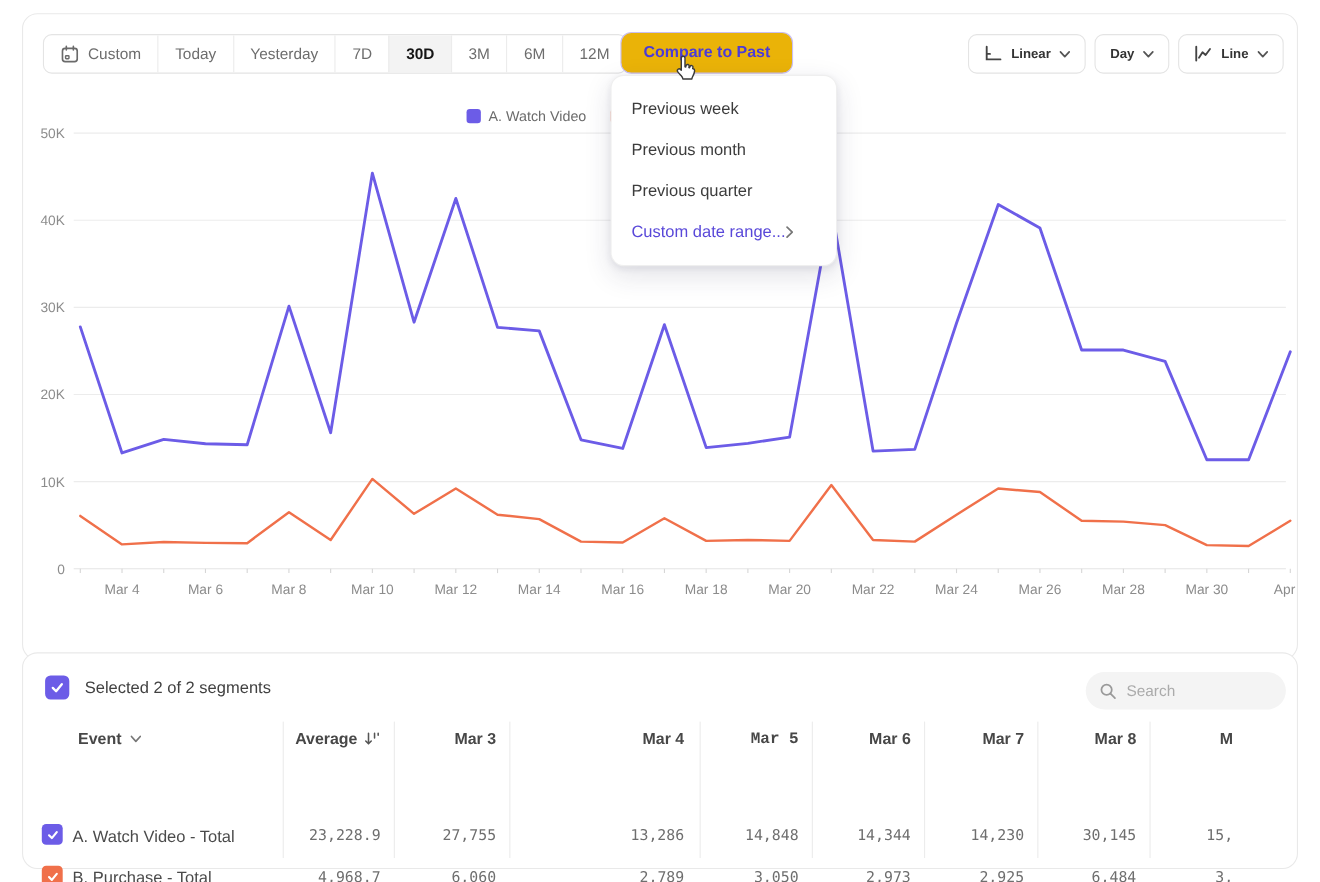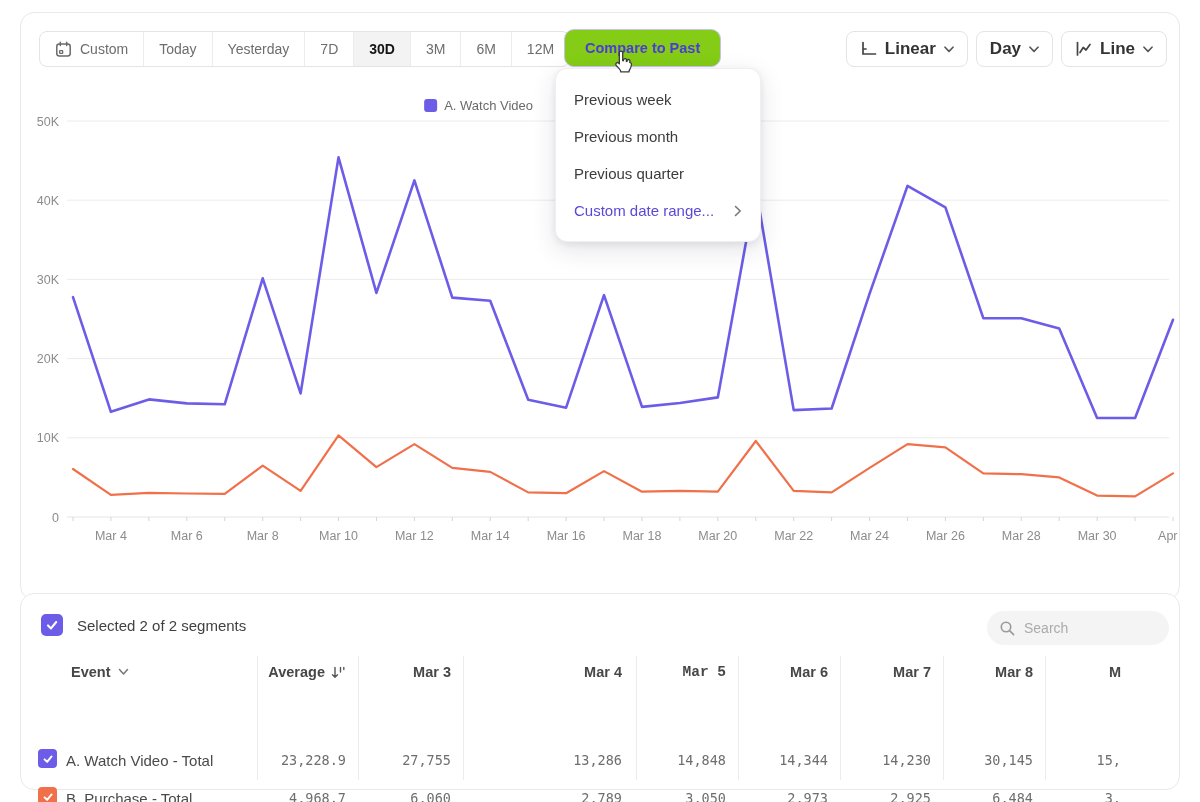--- a/index.html
+++ b/index.html
@@ -9,35 +9,35 @@
   .card { position:absolute; left:20px; width:1160px; background:#fff; border:1px solid #e9e9e9; border-radius:14px; }
   .chart-card { top:12px; height:588px; }
   .table-card { top:593px; height:197px; }
 
   
   .toolbar { position:absolute; top:0; left:0; right:0; height:72px; z-index:5; }
   .seg-control { position:absolute; left:18px; top:18px; display:flex; height:36px; border:1px solid #e4e4e4; border-radius:8px; overflow:hidden; background:#fff; }
   .seg { display:flex; align-items:center; gap:8px; padding:0 15px; font-size:14px; color:#6d6d6d; border-left:1px solid #ececec; cursor:pointer; white-space:nowrap; }
   .seg:first-child { border-left:none; }
   .seg.selected { background:#f3f3f3; color:#151515; font-weight:600; }
-  .compare-btn { position:absolute; left:543px; top:16px; height:38px; padding:0 20px; background:#84cc16; border:1px solid #c9bff2; border-radius:10px; color:#4b3bd8; font-size:14.5px; font-weight:600; display:flex; align-items:center; cursor:pointer; font-family:inherit; }
+  .compare-btn { position:absolute; left:543px; top:16px; height:38px; padding:0 20px; background:#eab308; border:1px solid #c9bff2; border-radius:10px; color:#4b3bd8; font-size:14.5px; font-weight:600; display:flex; align-items:center; cursor:pointer; font-family:inherit; }
   .right-group { position:absolute; right:12px; top:18px; display:flex; gap:8px; }
-  .tool-btn { display:flex; align-items:center; gap:8px; height:36px; padding:3px 13px; border:1px solid #e4e4e4; border-radius:8px; background:#fff; font-size:17px; font-weight:600; color:#333; cursor:pointer; font-family:inherit; }
+  .tool-btn { display:flex; align-items:center; gap:8px; height:36px; padding:3px 13px; border:1px solid #e4e4e4; border-radius:8px; background:#fff; font-size:12px; font-weight:600; color:#333; cursor:pointer; font-family:inherit; }
   .tool-btn svg.glyph { flex:0 0 auto; }
 
   
   .chart-svg { position:absolute; left:0; top:0; z-index:1; pointer-events:none; }
   .legend { position:absolute; top:85px; left:50%; margin-left:-65px; transform:translateX(-50%); display:flex; gap:22px; z-index:2; align-items:center; }
   .legend-item { display:flex; align-items:center; gap:7px; font-size:13px; color:#6b6b6b; white-space:nowrap; }
   .legend-swatch { width:13px; height:13px; border-radius:3px; }
 
   
   .menu { position:absolute; left:555px; top:68px; width:206px; background:#fff; border:1px solid #efefef; border-radius:12px; box-shadow:0 8px 24px rgba(40,35,80,.13), 0 2px 6px rgba(40,35,80,.08); z-index:30; padding:12px 0; }
   .menu-item { position:relative; padding:10px 18px; font-size:15px; color:#3c3c3c; cursor:pointer; }
-  .menu-item.purple { color:#5948d9; display:flex; align-items:center; justify-content:space-between; }
+  .menu-item.purple { color:#5948d9; display:flex; align-items:center; }
   .cursor-icon { position:absolute; left:610px; top:49px; z-index:40; pointer-events:none; }
 
   
   .seg-summary-row { position:absolute; left:20px; top:20px; display:flex; align-items:center; gap:14px; }
   .checkbox { width:22px; height:22px; border-radius:5px; display:flex; align-items:center; justify-content:center; cursor:pointer; }
   .checkbox.small { width:19px; height:19px; border-radius:4px; }
   .summary-label { font-size:15px; color:#414141; }
   .search-box { position:absolute; right:10px; top:17px; width:182px; height:34px; background:#f4f4f4; border-radius:17px; display:flex; align-items:center; padding:0 12px; gap:8px; }
   .search-box input { border:none; outline:none; background:transparent; font-size:14px; color:#444; width:130px; font-family:inherit; }
   .search-box input::placeholder { color:#ababab; }

